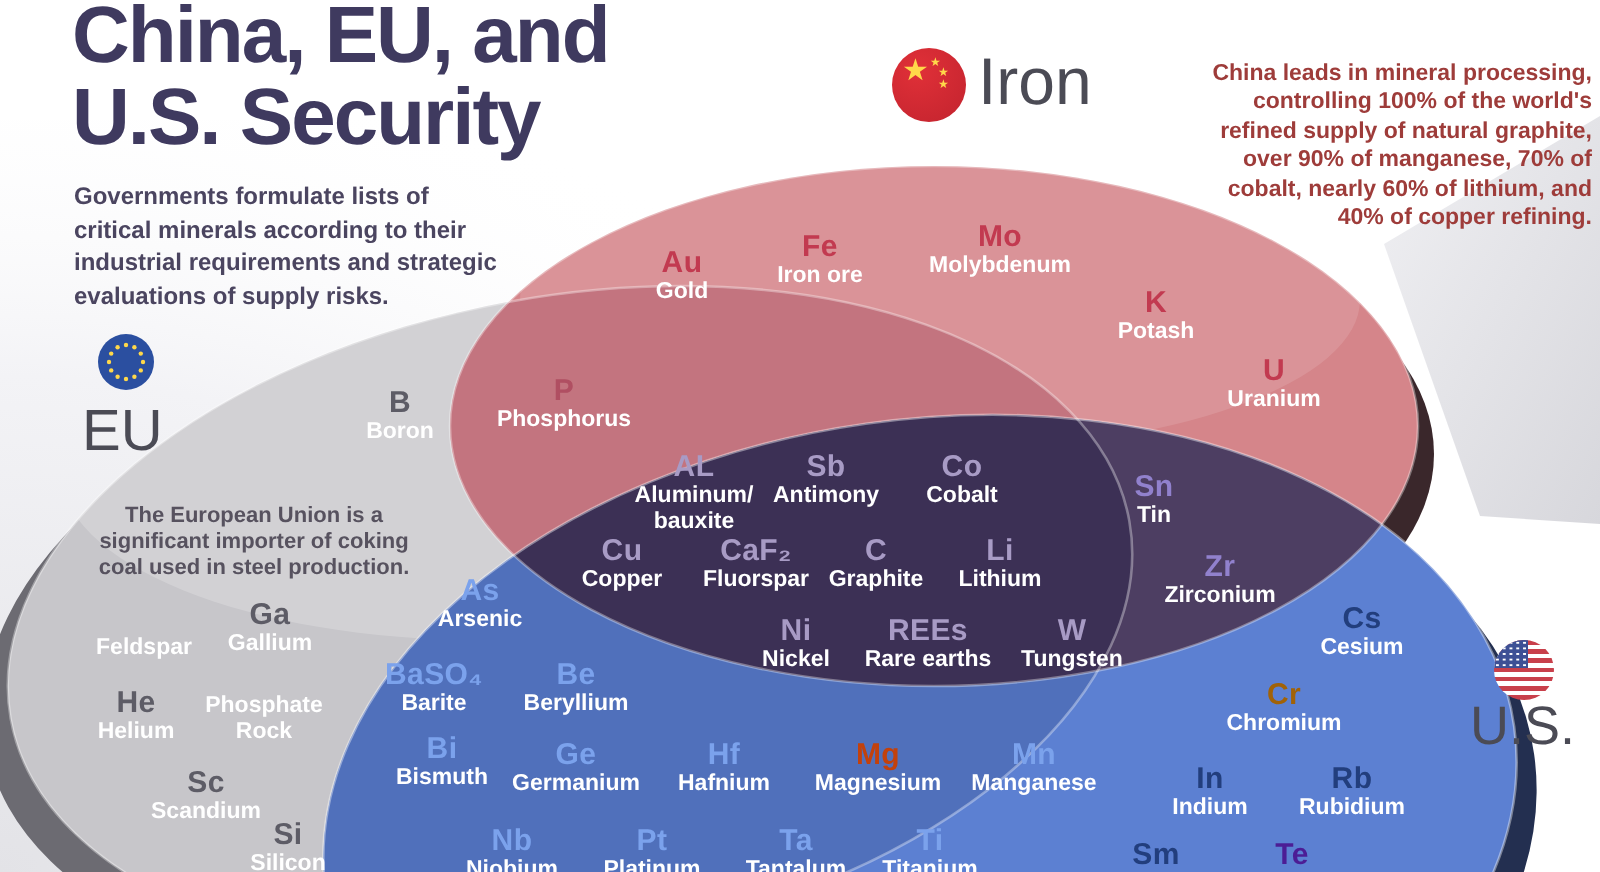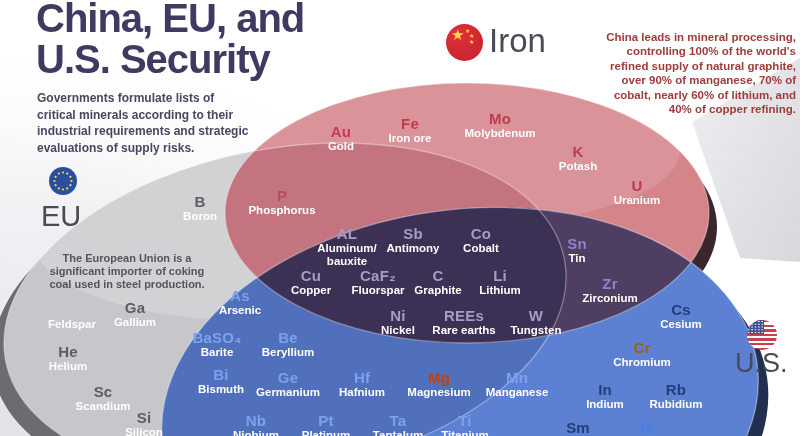--- a/index.html
+++ b/index.html
@@ -193,20 +193,24 @@
         <div class="sym" style="color: rgb(93, 92, 102);">Ga</div>
         <div class="nm">Gallium</div>
       </div>
       <div class="mineral" style="left: 72px; top: 318px;">
         <div class="nm">Feldspar</div>
       </div>
       <div class="mineral" style="left: 68px; top: 344px;">
         <div class="sym" style="color: rgb(93, 92, 102);">He</div>
         <div class="nm">Helium</div>
       </div>
+      <div class="mineral" style="left: 132px; top: 347px;">
+        <div class="nm">Phosphate
+Rock</div>
+      </div>
       <div class="mineral" style="left: 103px; top: 384px;">
         <div class="sym" style="color: rgb(93, 92, 102);">Sc</div>
         <div class="nm">Scandium</div>
       </div>
       <div class="mineral" style="left: 144px; top: 410px;">
         <div class="sym" style="color: rgb(93, 92, 102);">Si</div>
         <div class="nm">Silicon</div>
       </div>
       <div class="mineral" style="left: 347px; top: 226px;">
         <div class="sym" style="color: rgb(168, 155, 197);">AL</div>
@@ -318,17 +322,17 @@
         <div class="nm">Indium</div>
       </div>
       <div class="mineral" style="left: 676px; top: 382px;">
         <div class="sym" style="color: rgb(34, 62, 125);">Rb</div>
         <div class="nm">Rubidium</div>
       </div>
       <div class="mineral" style="left: 578px; top: 420px;">
         <div class="sym" style="color: rgb(34, 62, 125);">Sm</div>
       </div>
       <div class="mineral" style="left: 646px; top: 420px;">
-        <div class="sym" style="color: #3b82f6;">Te</div>
+        <div class="sym" style="color: #4c1d95;">Te</div>
       </div>
     </div>
 
 </div>
 
 </body></html>

